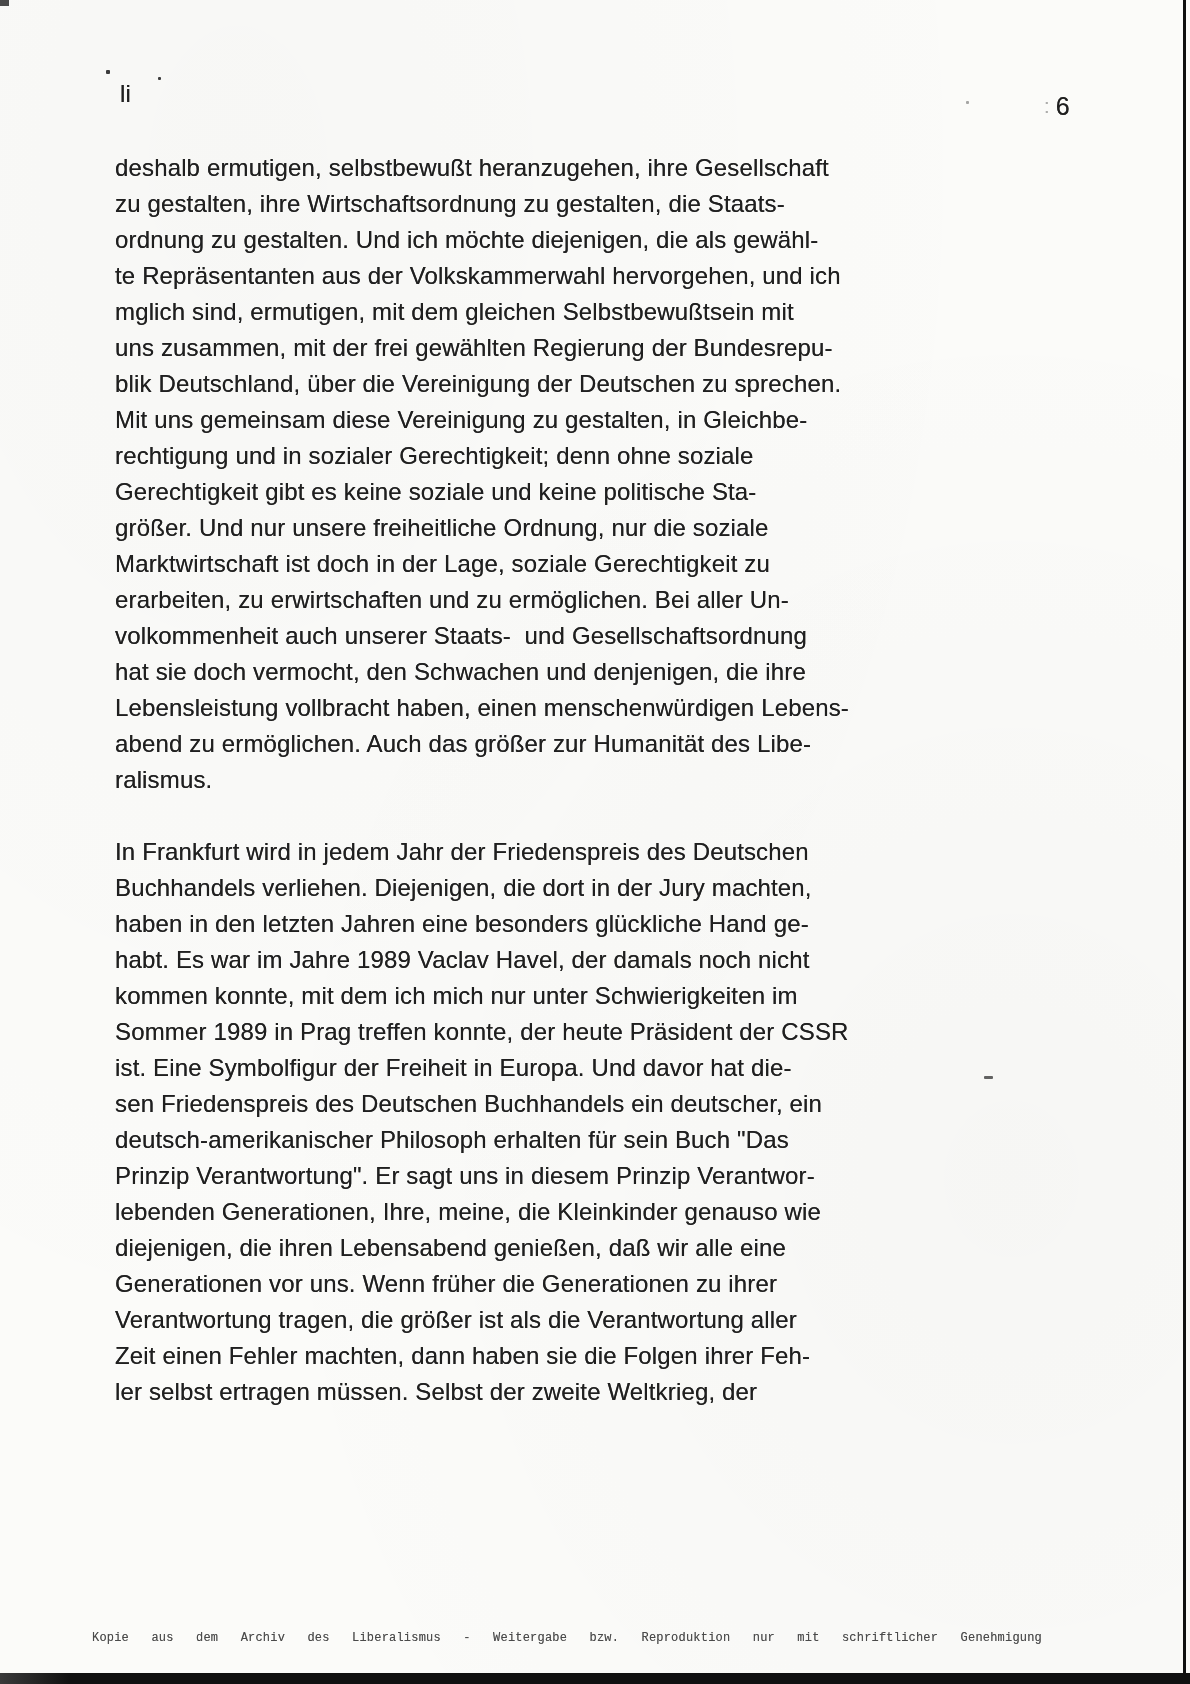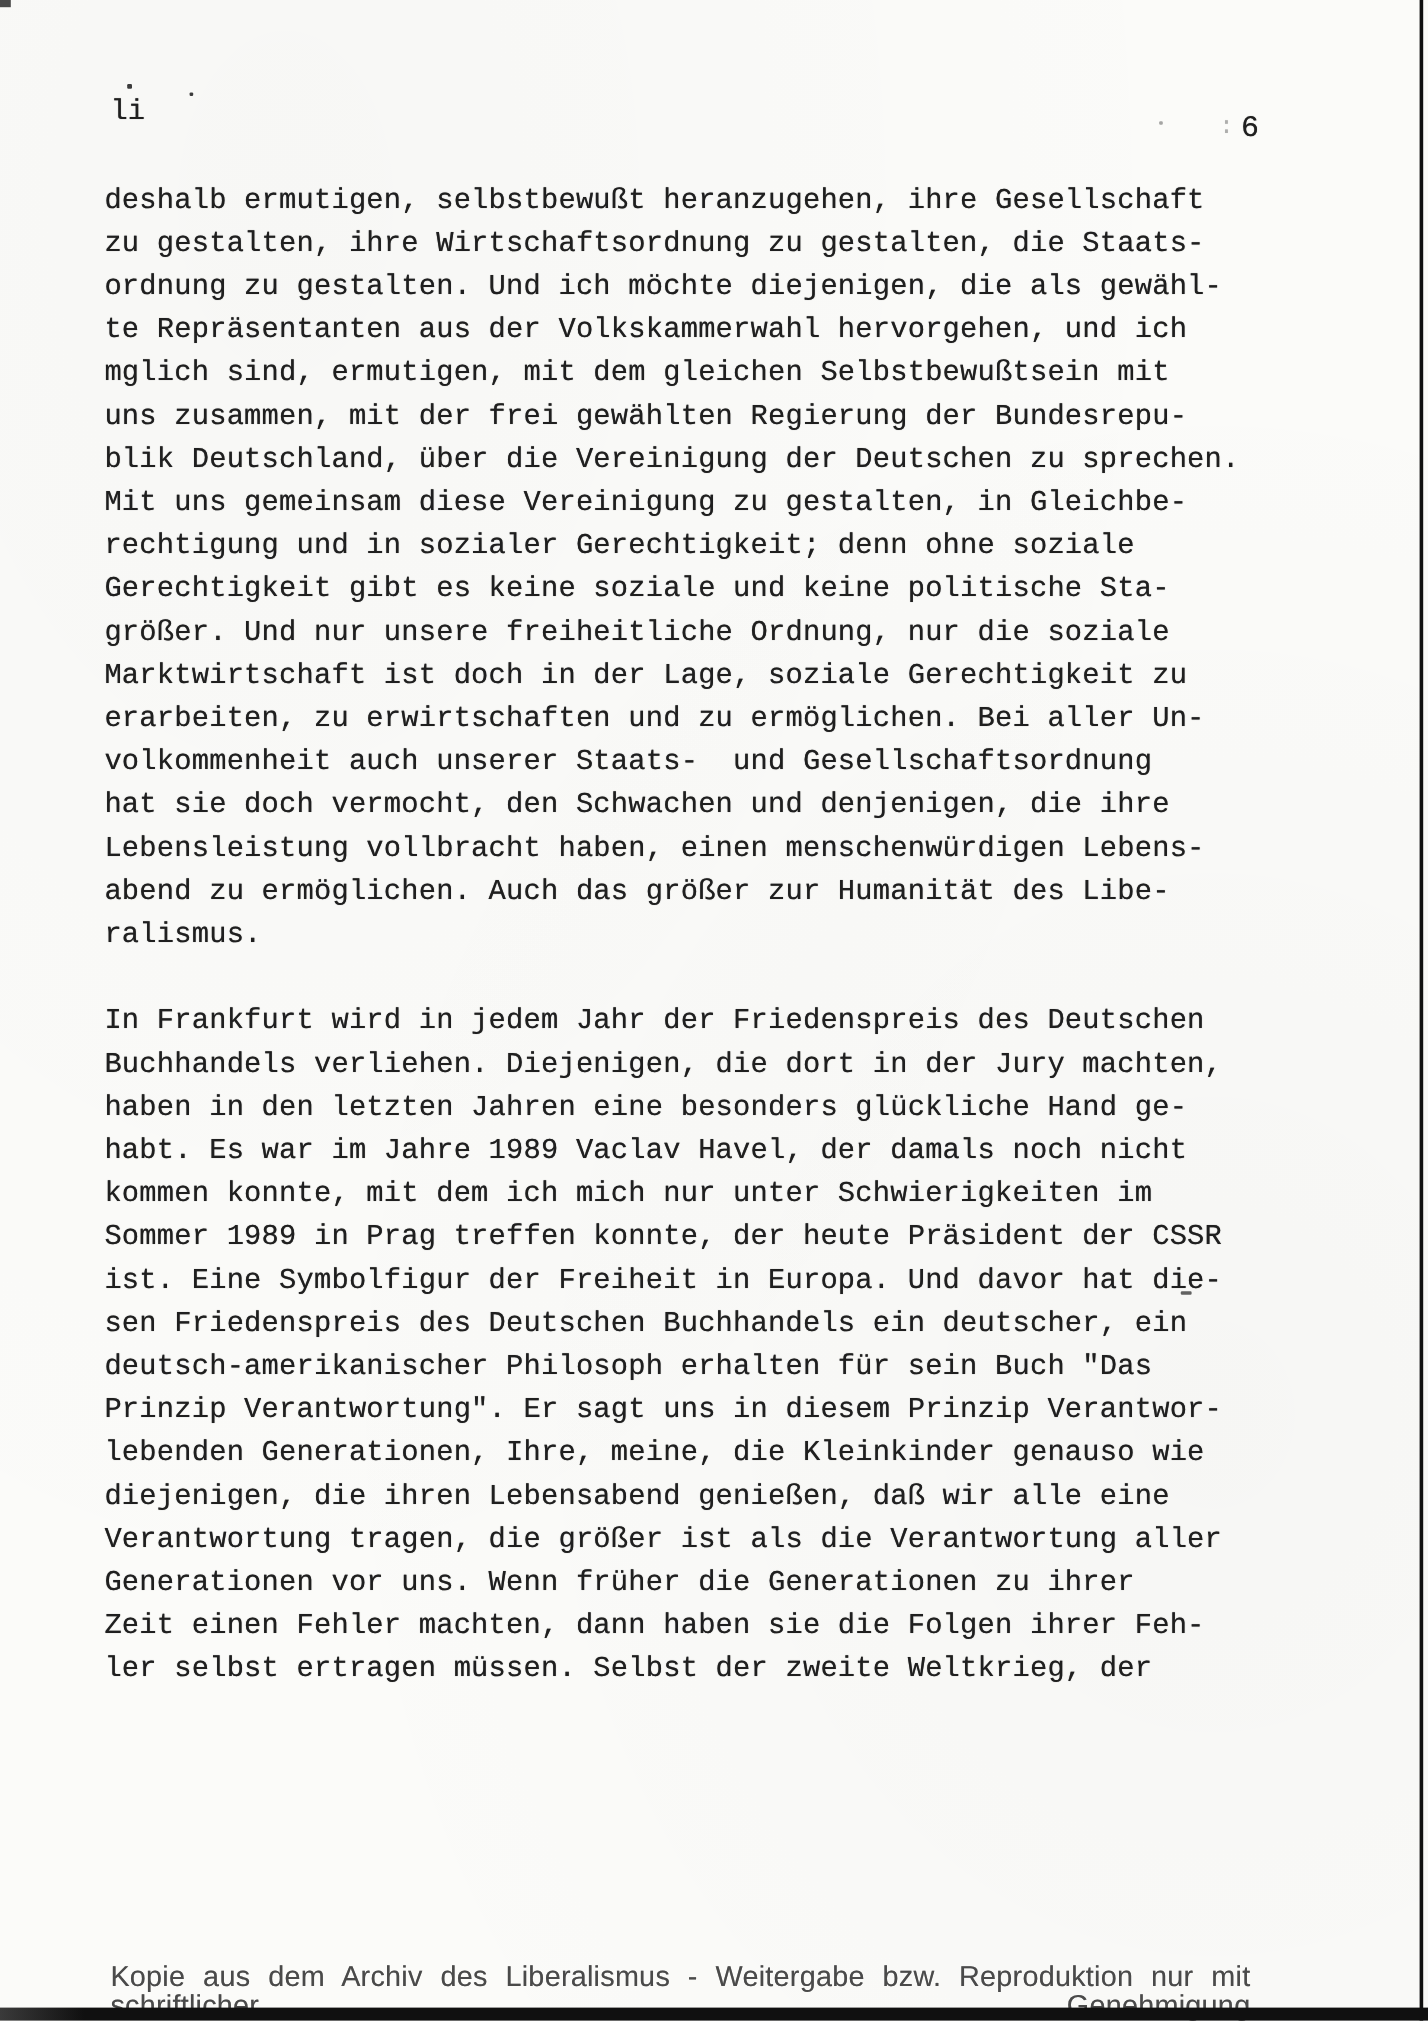--- a/index.html
+++ b/index.html
@@ -17,46 +17,46 @@
   
   .scan-surface{
     position:absolute;inset:0;
     background:
       radial-gradient(ellipse at 20% 10%, rgba(0,0,0,0.015), transparent 60%),
       radial-gradient(ellipse at 85% 70%, rgba(0,0,0,0.02), transparent 55%);
     pointer-events:none;
   }
   .typed{
     color:var(--ink);
-    font-family:Liberation Mono, monospace;
+    font-family:Liberation Sans, sans-serif;
     text-shadow:0 0 0.6px rgba(25,25,25,0.75);
+    margin-left:28px;
   }
   .page-marker{
     position:absolute;left:92px;top:80px;
     font-size:24px;letter-spacing:0.15px;
   }
   .page-number-wrap{
     position:absolute;left:1016px;top:92px;
     font-size:25px;letter-spacing:0.15px;
   }
   .page-number-prefix{opacity:0.35;font-size:20px;vertical-align:2px;margin-right:6px;}
   .document-body{
     position:absolute;left:87px;top:150px;width:960px;
     font-size:24px;line-height:36px;letter-spacing:0.15px;
   }
   .paragraph .line{white-space:pre;}
   .para-gap{margin-top:36px;}
   .footer-line{
     position:absolute;left:92px;top:1626px;width:950px;
-    font-family:Liberation Sans, sans-serif;
-    font-size:24px;line-height:24px;color:var(--footer-ink);
+    font-family:Liberation Mono, monospace;
+    font-size:12px;line-height:24px;color:var(--footer-ink);
     letter-spacing:0.2px;
     text-align:justify;text-align-last:justify;
     text-shadow:0 0 0.5px rgba(70,70,70,0.5);
-    margin-top:10px;
   }
   .edge-right{
     position:absolute;top:0;left:1183px;width:3px;height:1684px;
     background:var(--border);
   }
   .edge-bottom{
     position:absolute;left:0;top:1673px;width:1190px;height:11px;
     background:linear-gradient(to right, #3a3a3a 0px, var(--border) 70px);
   }
   .corner-notch{
@@ -105,22 +105,22 @@
       <div class="line">haben in den letzten Jahren eine besonders glückliche Hand ge-</div>
       <div class="line">habt. Es war im Jahre 1989 Vaclav Havel, der damals noch nicht</div>
       <div class="line">kommen konnte, mit dem ich mich nur unter Schwierigkeiten im</div>
       <div class="line">Sommer 1989 in Prag treffen konnte, der heute Präsident der CSSR</div>
       <div class="line">ist. Eine Symbolfigur der Freiheit in Europa. Und davor hat die-</div>
       <div class="line">sen Friedenspreis des Deutschen Buchhandels ein deutscher, ein</div>
       <div class="line">deutsch-amerikanischer Philosoph erhalten für sein Buch "Das</div>
       <div class="line">Prinzip Verantwortung". Er sagt uns in diesem Prinzip Verantwor-</div>
       <div class="line">lebenden Generationen, Ihre, meine, die Kleinkinder genauso wie</div>
       <div class="line">diejenigen, die ihren Lebensabend genießen, daß wir alle eine</div>
+      <div class="line">Generationen vor uns. Wenn früher die Generationen zu ihrer</div>
       <div class="line">Verantwortung tragen, die größer ist als die Verantwortung aller</div>
-      <div class="line">Generationen vor uns. Wenn früher die Generationen zu ihrer</div>
       <div class="line">Zeit einen Fehler machten, dann haben sie die Folgen ihrer Feh-</div>
       <div class="line">ler selbst ertragen müssen. Selbst der zweite Weltkrieg, der</div>
     </div>
 </div>
 
 <div class="footer-line">Kopie aus dem Archiv des Liberalismus - Weitergabe bzw. Reproduktion nur mit schriftlicher Genehmigung</div>
 
 <div class="edge-right"></div>
 <div class="edge-bottom"></div>
 <div class="corner-notch"></div>

